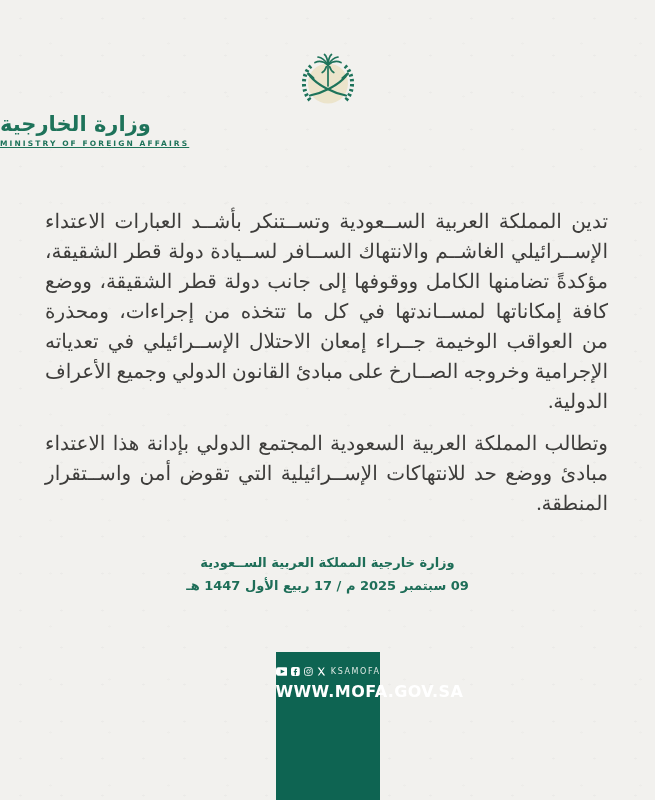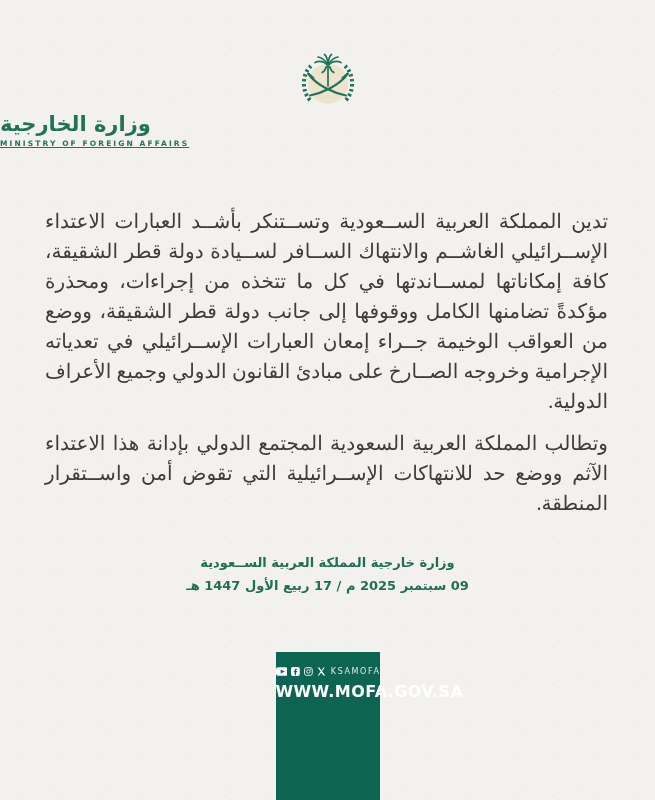--- a/index.html
+++ b/index.html
@@ -145,29 +145,29 @@
       </g>
     </svg>
     <div class="calligraphy">وزارة الخارجية</div>
     <div class="ministry-en">MINISTRY OF FOREIGN AFFAIRS</div>
   </div>
 
   <div class="statement">
     <div class="paragraph">
         <div class="ar-line">تدين المملكة العربية الســعودية وتســتنكر بأشــد العبارات الاعتداء</div>
         <div class="ar-line">الإســرائيلي الغاشــم والانتهاك الســافر لســيادة دولة قطر الشقيقة،</div>
+        <div class="ar-line">مؤكدةً تضامنها الكامل ووقوفها إلى جانب دولة قطر الشقيقة، ووضع</div>
         <div class="ar-line">كافة إمكاناتها لمســاندتها في كل ما تتخذه من إجراءات، ومحذرة</div>
-        <div class="ar-line">مؤكدةً تضامنها الكامل ووقوفها إلى جانب دولة قطر الشقيقة، ووضع</div>
-        <div class="ar-line">من العواقب الوخيمة جــراء إمعان العبارات الإســرائيلي في تعدياته</div>
+        <div class="ar-line">من العواقب الوخيمة جــراء إمعان الاحتلال الإســرائيلي في تعدياته</div>
         <div class="ar-line">الإجرامية وخروجه الصــارخ على مبادئ القانون الدولي وجميع الأعراف</div>
         <div class="ar-line last">الدولية.</div>
       </div>
     <div class="paragraph">
         <div class="ar-line">وتطالب المملكة العربية السعودية المجتمع الدولي بإدانة هذا الاعتداء</div>
-        <div class="ar-line">الآثم ووضع حد للانتهاكات الإســرائيلية التي تقوض أمن واســتقرار</div>
+        <div class="ar-line">مبادئ ووضع حد للانتهاكات الإســرائيلية التي تقوض أمن واســتقرار</div>
         <div class="ar-line last">المنطقة.</div>
       </div>
   </div>
 
   <div class="dateline">
     <div>وزارة خارجية المملكة العربية الســعودية</div>
     <div>09 سبتمبر 2025 م / 17 ربيع الأول 1447 هـ</div>
   </div>
 
   <div class="footer-block">

